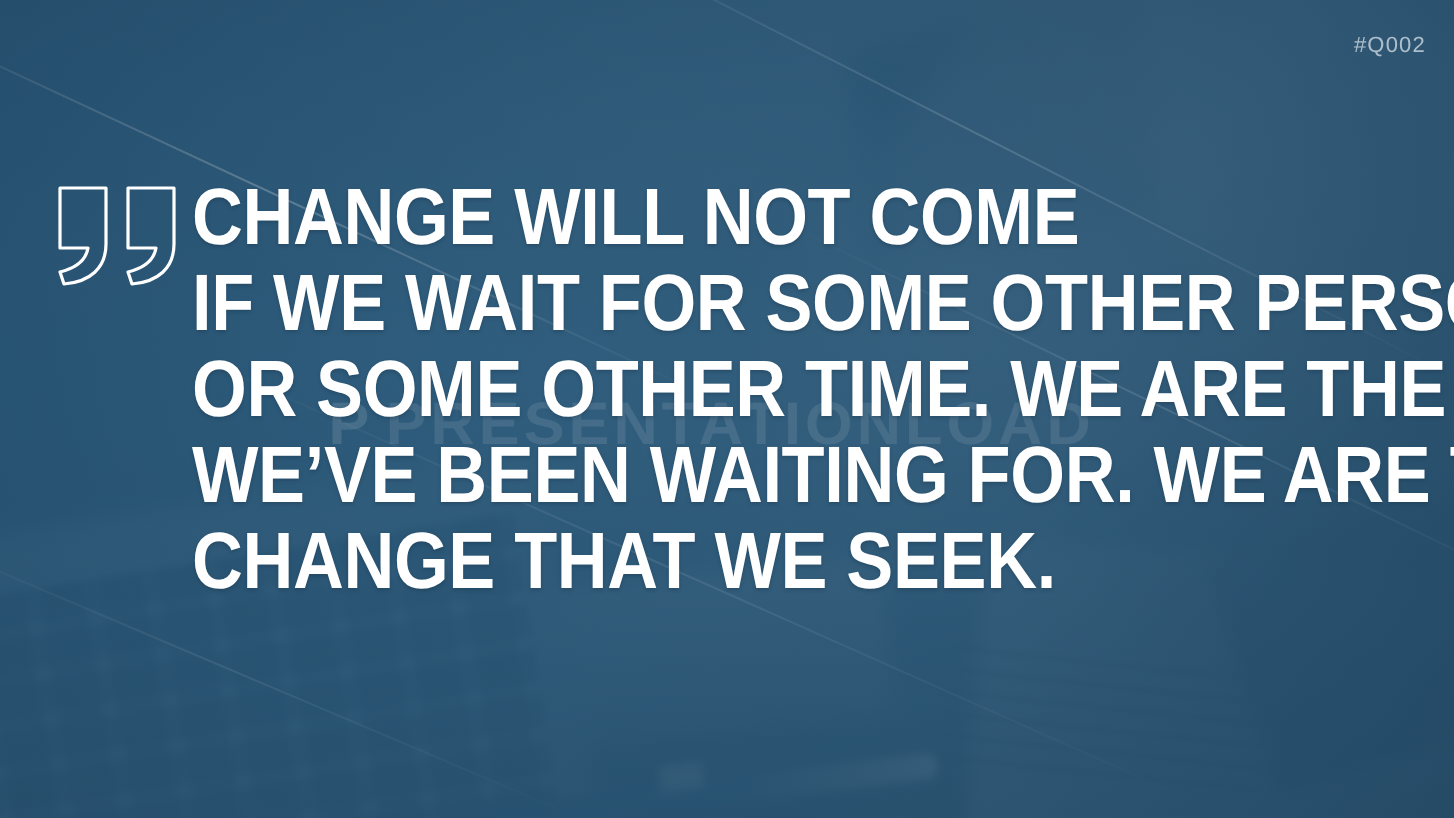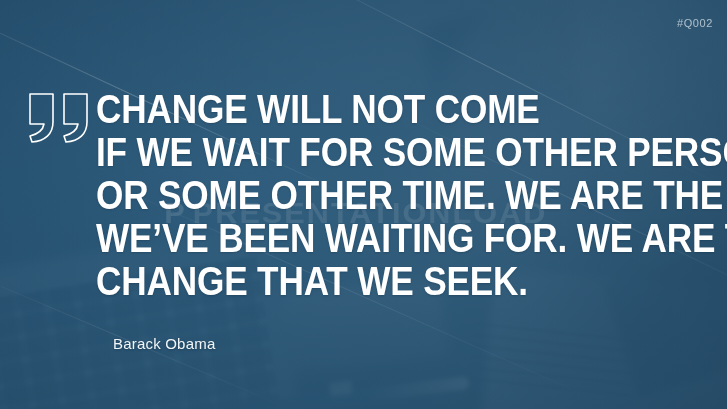--- a/index.html
+++ b/index.html
@@ -340,16 +340,15 @@
     </div>
 
     <div class="quote-block">
       <div class="qline">CHANGE WILL NOT COME</div>
       <div class="qline">IF WE WAIT FOR SOME OTHER PERSON</div>
       <div class="qline">OR SOME OTHER TIME. WE ARE THE ONES</div>
       <div class="qline">WE’VE BEEN WAITING FOR. WE ARE THE</div>
       <div class="qline">CHANGE THAT WE SEEK.</div>
     </div>
 
-    <div class="attribution">Barack Obama</div>
 
   </div>
 </div>
 
 </body></html>

